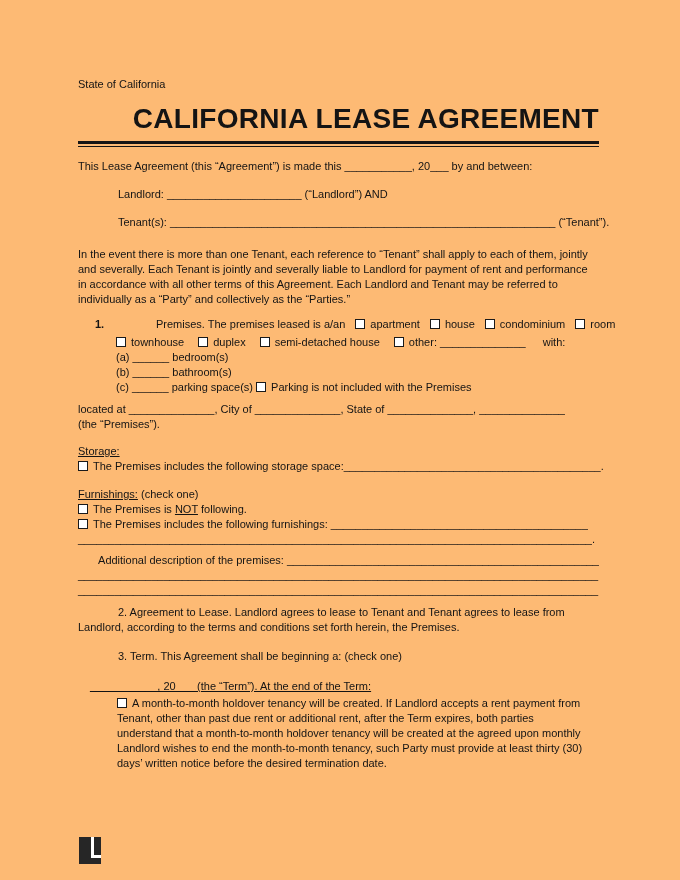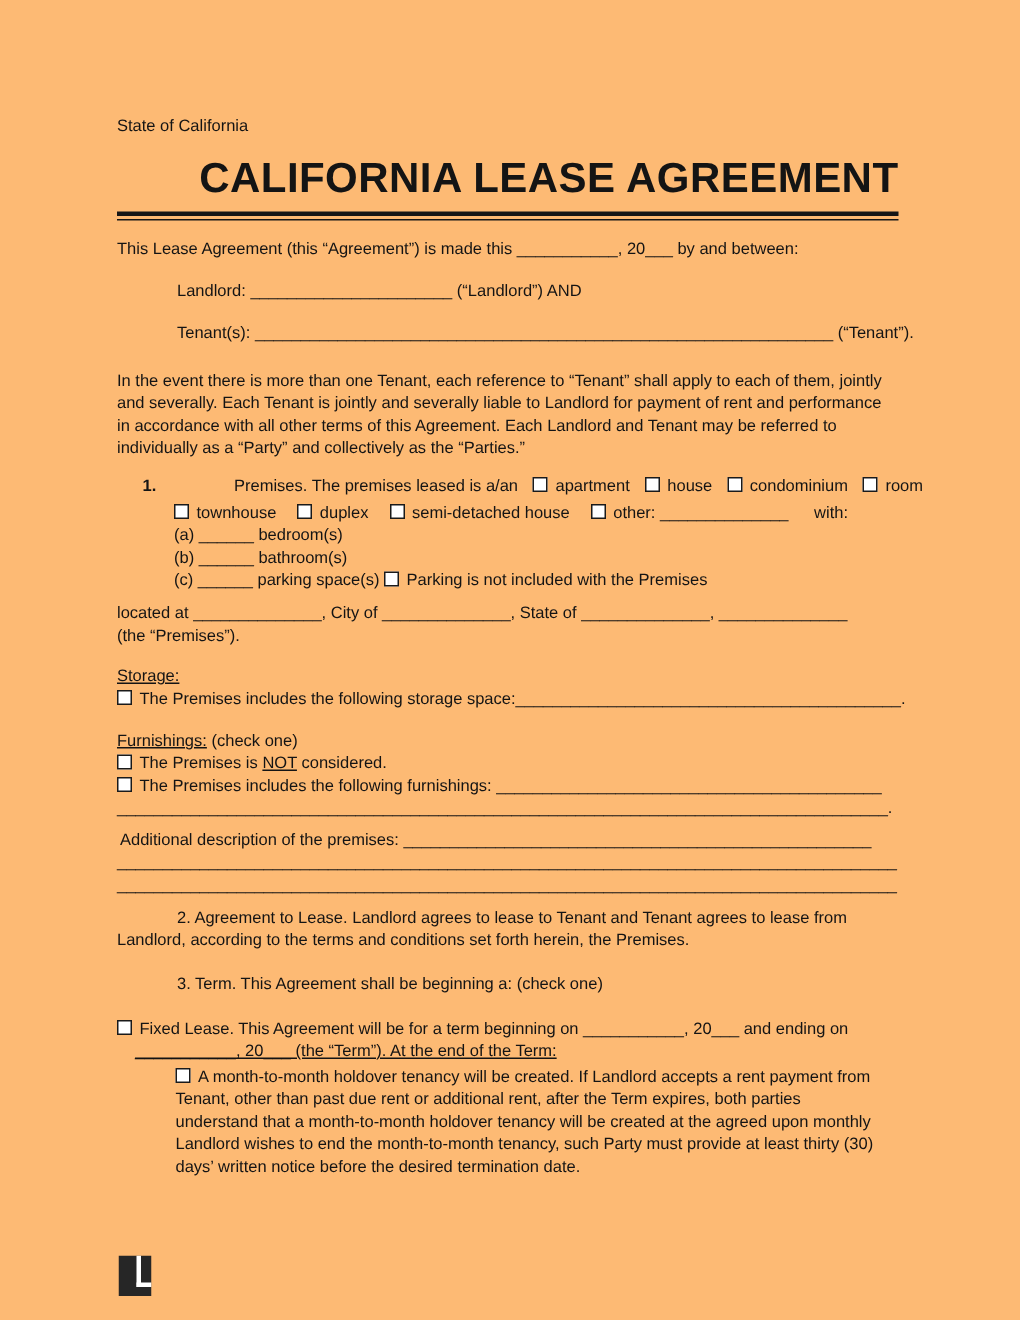--- a/index.html
+++ b/index.html
@@ -25,21 +25,21 @@
   }
   .sec1 { margin-top:10px; display:flex; padding-left:17px; }
   .sec1-num { width:21px; font-weight:bold; flex:none; }
   .sec1-line2 { margin-top:3px; }
   .opt { margin-right:10px; white-space:nowrap; }
   .row2 .opt { margin-right:14px; }
   .located-block { margin-top:7px; }
   .storage-block { margin-top:12px; }
   .furnishings-block { margin-top:13px; }
   .additional-block { margin-top:6px; }
-  .additional-label { padding-left:2px; }
+  .additional-label { padding-left:2px;text-align:right; }
   .sec2 { margin-top:7px; }
   .sec3 { margin-top:14px; }
   .fixed-block { margin-top:15px; }
   .fixed-line2 { padding-left:12px;text-decoration:underline; }
   .holdover-block { margin-left:39px; margin-top:2px; }
   .logo { position:absolute; left:79px; top:837px; width:22px; height:27px; }
 </style>
 </head>
 <body>
 
@@ -76,37 +76,36 @@
       <div class="line">(the “Premises”).</div>
     </div>
 
     <div class="storage-block">
       <div class="line"><span class="u">Storage:</span></div>
       <div class="line"><span><span class="cb"></span><span>The Premises includes the following storage space:</span></span><span>__________________________________________.</span></div>
     </div>
 
     <div class="furnishings-block">
       <div class="line"><span class="u">Furnishings:</span><span> (check one)</span></div>
-      <div class="line"><span><span class="cb"></span><span>The Premises is </span><span class="u">NOT</span><span> considered.</span></span></div>
+      <div class="line"><span><span class="cb"></span><span>The Premises is </span><span class="u">NOT</span><span> following.</span></span></div>
       <div class="line"><span><span class="cb"></span><span>The Premises includes the following furnishings: </span></span><span>__________________________________________</span></div>
       <div class="line">____________________________________________________________________________________.</div>
     </div>
 
     <div class="additional-block">
       <div class="line additional-label"><span>Additional description of the premises: </span><span>___________________________________________________</span></div>
       <div class="line">_____________________________________________________________________________________</div>
       <div class="line">_____________________________________________________________________________________</div>
     </div>
 
     <div class="sec2"><span class="bold">2. Agreement to Lease.</span><span> Landlord agrees to lease to Tenant and Tenant agrees to lease from Landlord, according to the terms and conditions set forth herein, the Premises.</span></div>
 
     <div class="sec3"><span class="bold">3. Term.</span><span> This Agreement shall be beginning a: (check one)</span></div>
 
     <div class="fixed-block">
-      <div class="line"><span><span class="cb"></span><span>Fixed Lease. This Agreement will be for a term beginning on ___________, 20___ and ending on</span></span></div>
       <div class="line fixed-line2">___________, 20___ (the “Term”). At the end of the Term:</div>
     </div>
 
     <div class="holdover-block">
       <div class="line"><span><span class="cb"></span><span>A month-to-month holdover tenancy will be created. If Landlord accepts a rent payment from</span></span></div>
       <div class="line">Tenant, other than past due rent or additional rent, after the Term expires, both parties</div>
       <div class="line">understand that a month-to-month holdover tenancy will be created at the agreed upon monthly</div>
       <div class="line">Landlord wishes to end the month-to-month tenancy, such Party must provide at least thirty (30)</div>
       <div class="line">days’ written notice before the desired termination date.</div>
     </div>

